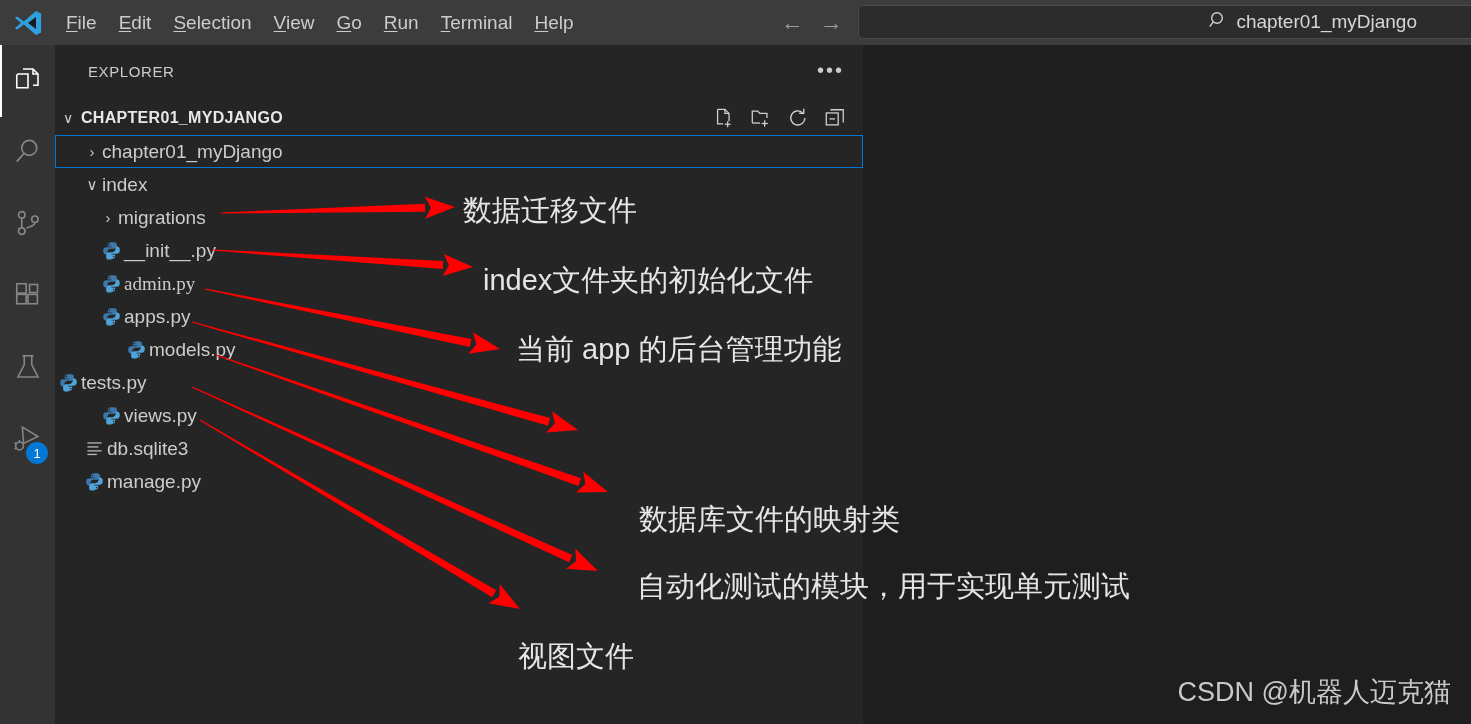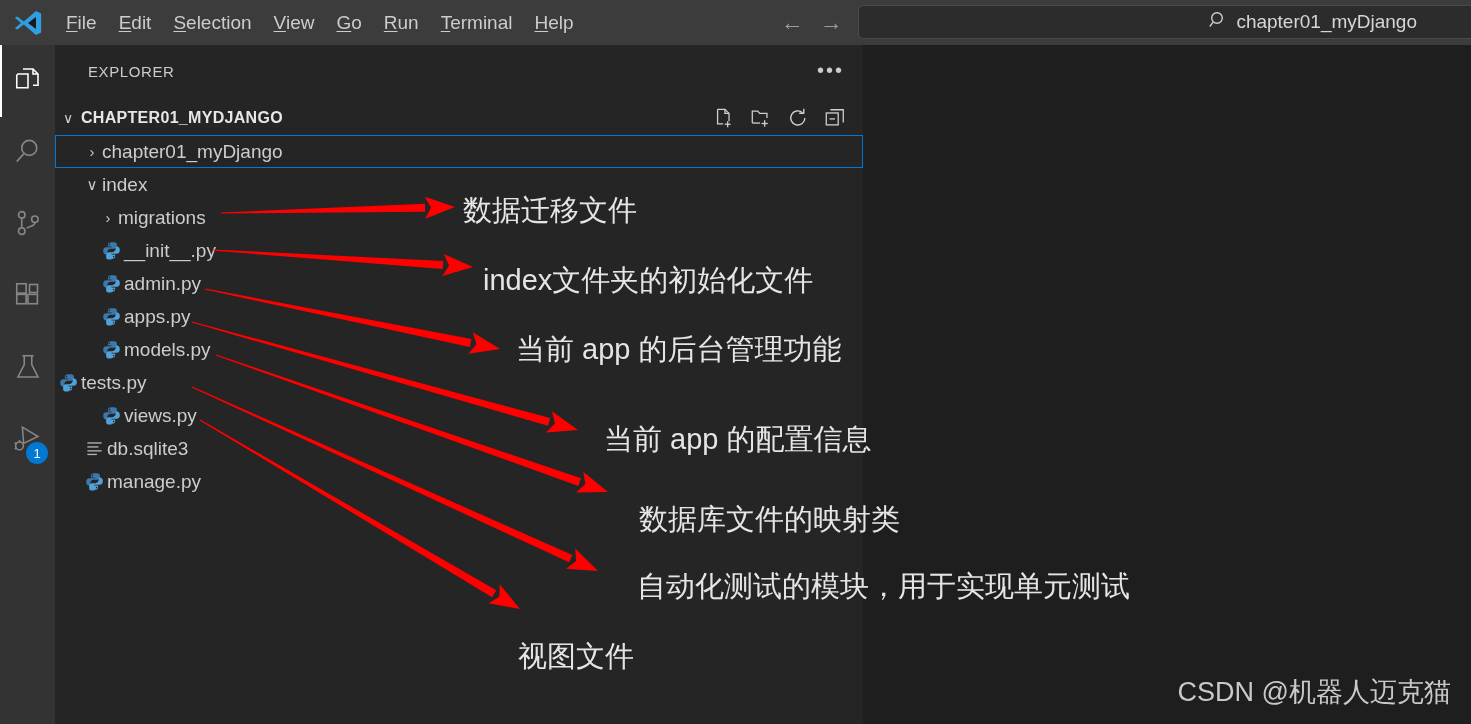--- a/index.html
+++ b/index.html
@@ -280,41 +280,41 @@
       <div class="row" style="padding-left:43px;">
         <span class="fileicon">
           <svg width="19" height="19" viewBox="0 0 24 24">
             <path d="M11.9 1.5c-2.6 0-4.5.9-4.5 3v2.6h4.7v.8H5.3c-2.1 0-3.8 1.4-3.8 4.4s1.4 4.6 3.5 4.6h1.7v-2.8c0-2.3 2-4.2 4.3-4.2h4.4c1.9 0 3.4-1.6 3.4-3.5V4.5c0-1.9-1.6-3-3.5-3h-3.4zM9.3 3.3c.6 0 1 .5 1 1.1s-.4 1-1 1-1-.4-1-1 .4-1.1 1-1.1z" fill="#3c78aa"></path>
             <path d="M12.1 22.5c2.6 0 4.5-.9 4.5-3v-2.6h-4.7v-.8h6.8c2.1 0 3.8-1.4 3.8-4.4s-1.4-4.6-3.5-4.6h-1.7v2.8c0 2.3-2 4.2-4.3 4.2H8.6c-1.9 0-3.4 1.6-3.4 3.5v2.9c0 1.9 1.6 3 3.5 3h3.4zm2.6-1.8c-.6 0-1-.5-1-1.1s.4-1 1-1 1 .4 1 1-.4 1.1-1 1.1z" fill="#4fa3d8"></path>
           </svg>
         </span>
         <span class="lbl">__init__.py</span>
       </div>
 
+      <div class="row" style="padding-left:43px;font-family:Liberation Serif, serif;">
+        <span class="fileicon">
+          <svg width="19" height="19" viewBox="0 0 24 24">
+            <path d="M11.9 1.5c-2.6 0-4.5.9-4.5 3v2.6h4.7v.8H5.3c-2.1 0-3.8 1.4-3.8 4.4s1.4 4.6 3.5 4.6h1.7v-2.8c0-2.3 2-4.2 4.3-4.2h4.4c1.9 0 3.4-1.6 3.4-3.5V4.5c0-1.9-1.6-3-3.5-3h-3.4zM9.3 3.3c.6 0 1 .5 1 1.1s-.4 1-1 1-1-.4-1-1 .4-1.1 1-1.1z" fill="#3c78aa"></path>
+            <path d="M12.1 22.5c2.6 0 4.5-.9 4.5-3v-2.6h-4.7v-.8h6.8c2.1 0 3.8-1.4 3.8-4.4s-1.4-4.6-3.5-4.6h-1.7v2.8c0 2.3-2 4.2-4.3 4.2H8.6c-1.9 0-3.4 1.6-3.4 3.5v2.9c0 1.9 1.6 3 3.5 3h3.4zm2.6-1.8c-.6 0-1-.5-1-1.1s.4-1 1-1 1 .4 1 1-.4 1.1-1 1.1z" fill="#4fa3d8"></path>
+          </svg>
+        </span>
+        <span class="lbl">admin.py</span>
+      </div>
+
       <div class="row" style="padding-left:43px;">
         <span class="fileicon">
           <svg width="19" height="19" viewBox="0 0 24 24">
             <path d="M11.9 1.5c-2.6 0-4.5.9-4.5 3v2.6h4.7v.8H5.3c-2.1 0-3.8 1.4-3.8 4.4s1.4 4.6 3.5 4.6h1.7v-2.8c0-2.3 2-4.2 4.3-4.2h4.4c1.9 0 3.4-1.6 3.4-3.5V4.5c0-1.9-1.6-3-3.5-3h-3.4zM9.3 3.3c.6 0 1 .5 1 1.1s-.4 1-1 1-1-.4-1-1 .4-1.1 1-1.1z" fill="#3c78aa"></path>
             <path d="M12.1 22.5c2.6 0 4.5-.9 4.5-3v-2.6h-4.7v-.8h6.8c2.1 0 3.8-1.4 3.8-4.4s-1.4-4.6-3.5-4.6h-1.7v2.8c0 2.3-2 4.2-4.3 4.2H8.6c-1.9 0-3.4 1.6-3.4 3.5v2.9c0 1.9 1.6 3 3.5 3h3.4zm2.6-1.8c-.6 0-1-.5-1-1.1s.4-1 1-1 1 .4 1 1-.4 1.1-1 1.1z" fill="#4fa3d8"></path>
           </svg>
         </span>
-        <span class="lbl">admin.py</span>
-      </div>
-
-      <div class="row" style="padding-left:43px;">
-        <span class="fileicon">
-          <svg width="19" height="19" viewBox="0 0 24 24">
-            <path d="M11.9 1.5c-2.6 0-4.5.9-4.5 3v2.6h4.7v.8H5.3c-2.1 0-3.8 1.4-3.8 4.4s1.4 4.6 3.5 4.6h1.7v-2.8c0-2.3 2-4.2 4.3-4.2h4.4c1.9 0 3.4-1.6 3.4-3.5V4.5c0-1.9-1.6-3-3.5-3h-3.4zM9.3 3.3c.6 0 1 .5 1 1.1s-.4 1-1 1-1-.4-1-1 .4-1.1 1-1.1z" fill="#3c78aa"></path>
-            <path d="M12.1 22.5c2.6 0 4.5-.9 4.5-3v-2.6h-4.7v-.8h6.8c2.1 0 3.8-1.4 3.8-4.4s-1.4-4.6-3.5-4.6h-1.7v2.8c0 2.3-2 4.2-4.3 4.2H8.6c-1.9 0-3.4 1.6-3.4 3.5v2.9c0 1.9 1.6 3 3.5 3h3.4zm2.6-1.8c-.6 0-1-.5-1-1.1s.4-1 1-1 1 .4 1 1-.4 1.1-1 1.1z" fill="#4fa3d8"></path>
-          </svg>
-        </span>
         <span class="lbl">apps.py</span>
       </div>
 
-      <div class="row" style="padding-left:43px;">
+      <div class="row" style="padding-left:68px;">
         <span class="fileicon">
           <svg width="19" height="19" viewBox="0 0 24 24">
             <path d="M11.9 1.5c-2.6 0-4.5.9-4.5 3v2.6h4.7v.8H5.3c-2.1 0-3.8 1.4-3.8 4.4s1.4 4.6 3.5 4.6h1.7v-2.8c0-2.3 2-4.2 4.3-4.2h4.4c1.9 0 3.4-1.6 3.4-3.5V4.5c0-1.9-1.6-3-3.5-3h-3.4zM9.3 3.3c.6 0 1 .5 1 1.1s-.4 1-1 1-1-.4-1-1 .4-1.1 1-1.1z" fill="#3c78aa"></path>
             <path d="M12.1 22.5c2.6 0 4.5-.9 4.5-3v-2.6h-4.7v-.8h6.8c2.1 0 3.8-1.4 3.8-4.4s-1.4-4.6-3.5-4.6h-1.7v2.8c0 2.3-2 4.2-4.3 4.2H8.6c-1.9 0-3.4 1.6-3.4 3.5v2.9c0 1.9 1.6 3 3.5 3h3.4zm2.6-1.8c-.6 0-1-.5-1-1.1s.4-1 1-1 1 .4 1 1-.4 1.1-1 1.1z" fill="#4fa3d8"></path>
           </svg>
         </span>
         <span class="lbl">models.py</span>
       </div>
 
       <div class="row" style="">
@@ -378,21 +378,20 @@
         <polygon points="598,571 566.134519399442,568.6354395555486 576.1401546767222,561.0930750259038 575.2158672923637,548.5972480092107" fill="#ff0000"></polygon>
         <polygon points="199.69487120245674,420.51662018631663 492.1347987005477,597.1876946982817 496.20318266779105,590.2994255473935 200.30512879754326,419.48337981368337" fill="#ff0000"></polygon>
         <polygon points="520,609 488.5749627292098,603.2149302053089 499.3351925473355,596.7948480982701 499.763018639129,584.2721900403664" fill="#ff0000"></polygon>
       </g>
   </svg>
 
   <div class="overlay">
     <div class="anno" style="left:463px; top:191px;">数据迁移文件</div>
     <div class="anno" style="left:483px; top:261px;">index文件夹的初始化文件</div>
     <div class="anno" style="left:516px; top:330px;">当前 app 的后台管理功能</div>
-    <div class="anno" style="left:604px; top:420px;">当前 app 的配置信息</div>
     <div class="anno" style="left:637px; top:567px;">自动化测试的模块，用于实现单元测试</div>
     <div class="anno" style="left:639px; top:500px;">数据库文件的映射类</div>
     <div class="anno" style="left:518px; top:637px;">视图文件</div>
   </div>
 
   <div class="watermark">CSDN @机器人迈克猫</div>
 
 </div>
 
 </body></html>

